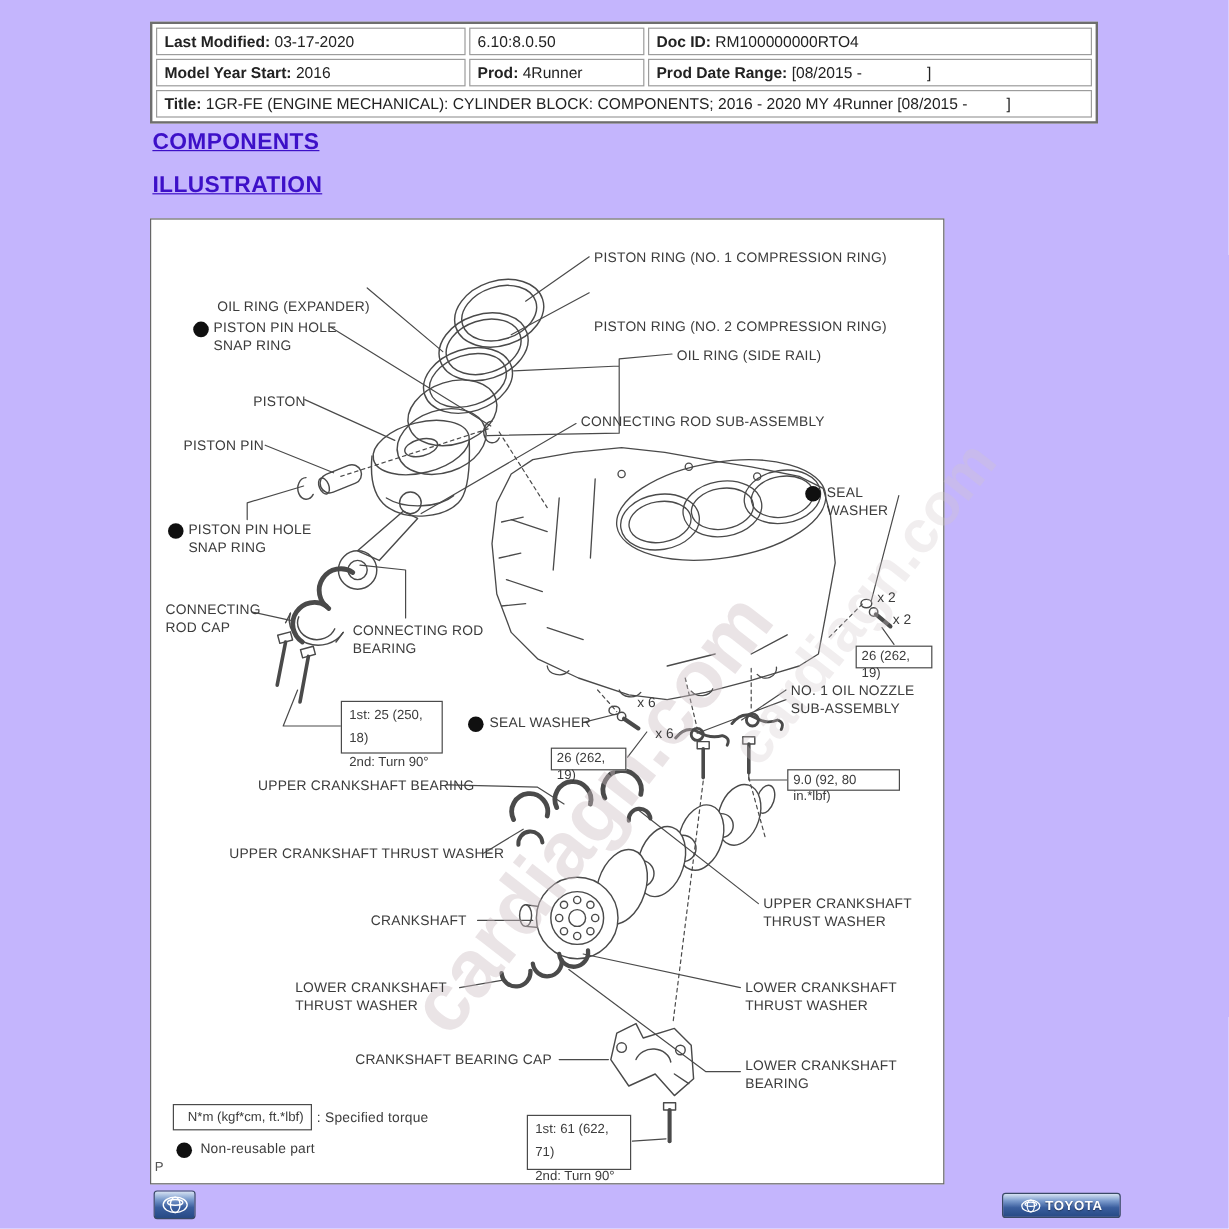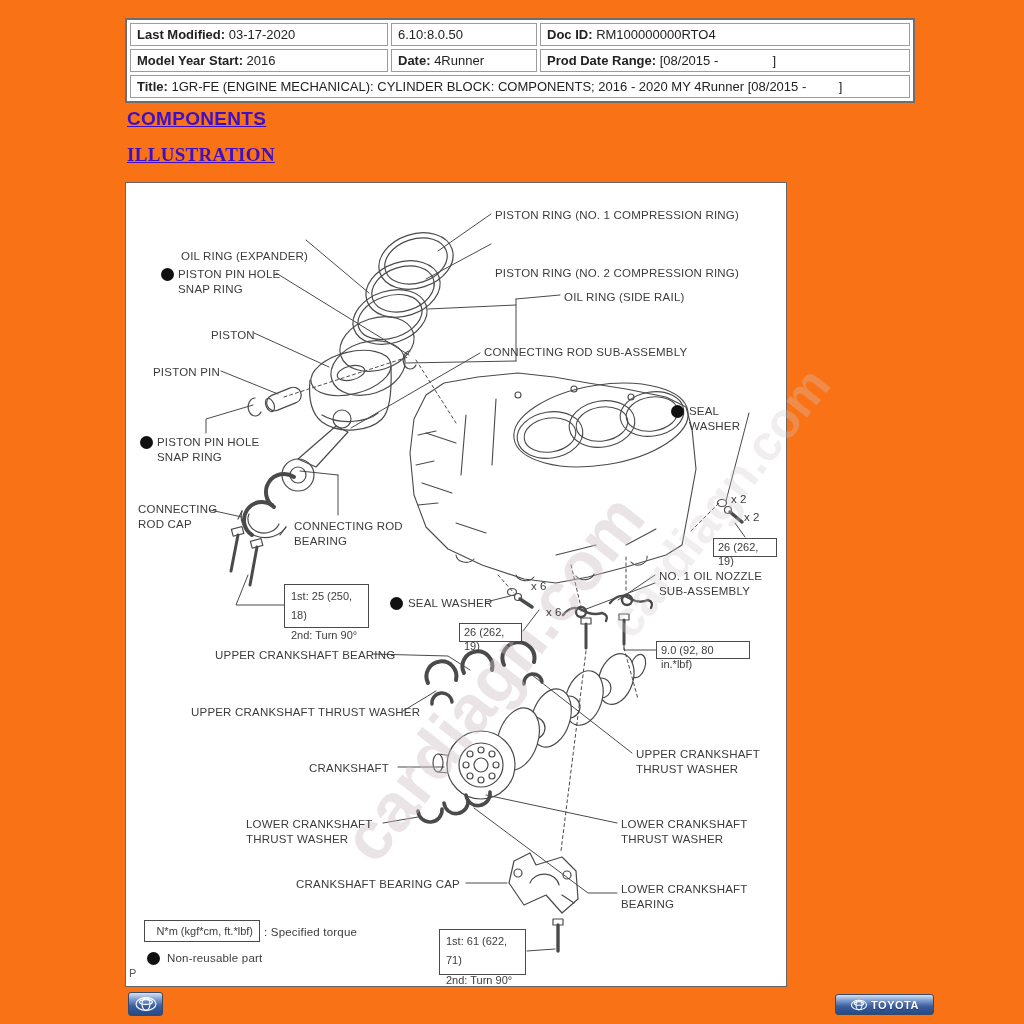--- a/index.html
+++ b/index.html
@@ -1,16 +1,16 @@
 <!DOCTYPE html>
 <html><head>
 <meta charset="utf-8">
 <style>
   html,body{margin:0;padding:0;background:#fff;}
-  .page{position:relative;width:1024px;height:1024px;background:#f97316;overflow:hidden;
+  .page{position:relative;width:1024px;height:1024px;background:#c4b5fd;overflow:hidden;
         font-family:"Liberation Sans",sans-serif;color:#222;}
   
   .hdr-table{position:absolute;left:125px;top:18px;width:790px;
              border:2px solid #6e6e6e;border-collapse:separate;border-spacing:3px;background:#fff;}
   .hdr-table td{border:1px solid #9c9c9c;padding:1px 6px;font-size:13px;height:19px;
                 white-space:nowrap;overflow:hidden;}
   .hdr-table b{font-weight:bold;}
   .pre{white-space:pre;}
   
   .doc-link{position:absolute;left:127px;font-size:19px;font-weight:bold;
@@ -50,31 +50,31 @@
         <col>
       </colgroup>
     <tbody>
         <tr>
       <td><b>Last Modified:</b> <span>03-17-2020</span></td>
       <td><span>6.10:8.0.50</span></td>
       <td><b>Doc ID:</b> <span>RM100000000RTO4</span></td>
     </tr>
     <tr>
       <td><b>Model Year Start:</b> <span>2016</span></td>
-      <td><b>Date:</b> <span>4Runner</span></td>
+      <td><b>Prod:</b> <span>4Runner</span></td>
       <td><b>Prod Date Range:</b> <span class="pre">[08/2015 -               ]</span></td>
     </tr>
     <tr>
       <td colspan="3"><b>Title:</b> <span class="pre">1GR-FE (ENGINE MECHANICAL): CYLINDER BLOCK: COMPONENTS; 2016 - 2020 MY 4Runner [08/2015 -         ]</span></td>
     </tr>
   </tbody>
     </table>
 
   <a class="doc-link" style="top:108px;">COMPONENTS</a>
-  <a class="doc-link" style="top:144px;font-family:Liberation Serif, serif;">ILLUSTRATION</a>
+  <a class="doc-link" style="top:144px;">ILLUSTRATION</a>
 
   <div class="diagram">
 
     <svg width="660" height="803" viewBox="0 0 660 803">
       <g stroke="#4a4a4a" stroke-width="1.2" fill="none" stroke-linecap="round" stroke-linejoin="round">
 
         <g>
           <ellipse cx="290" cy="78" rx="38" ry="27" transform="rotate(-18 290 78)"></ellipse>
           <ellipse cx="290" cy="78" rx="32" ry="22" transform="rotate(-18 290 78)"></ellipse>
           <ellipse cx="277" cy="106" rx="38" ry="27" transform="rotate(-18 277 106)"></ellipse>

